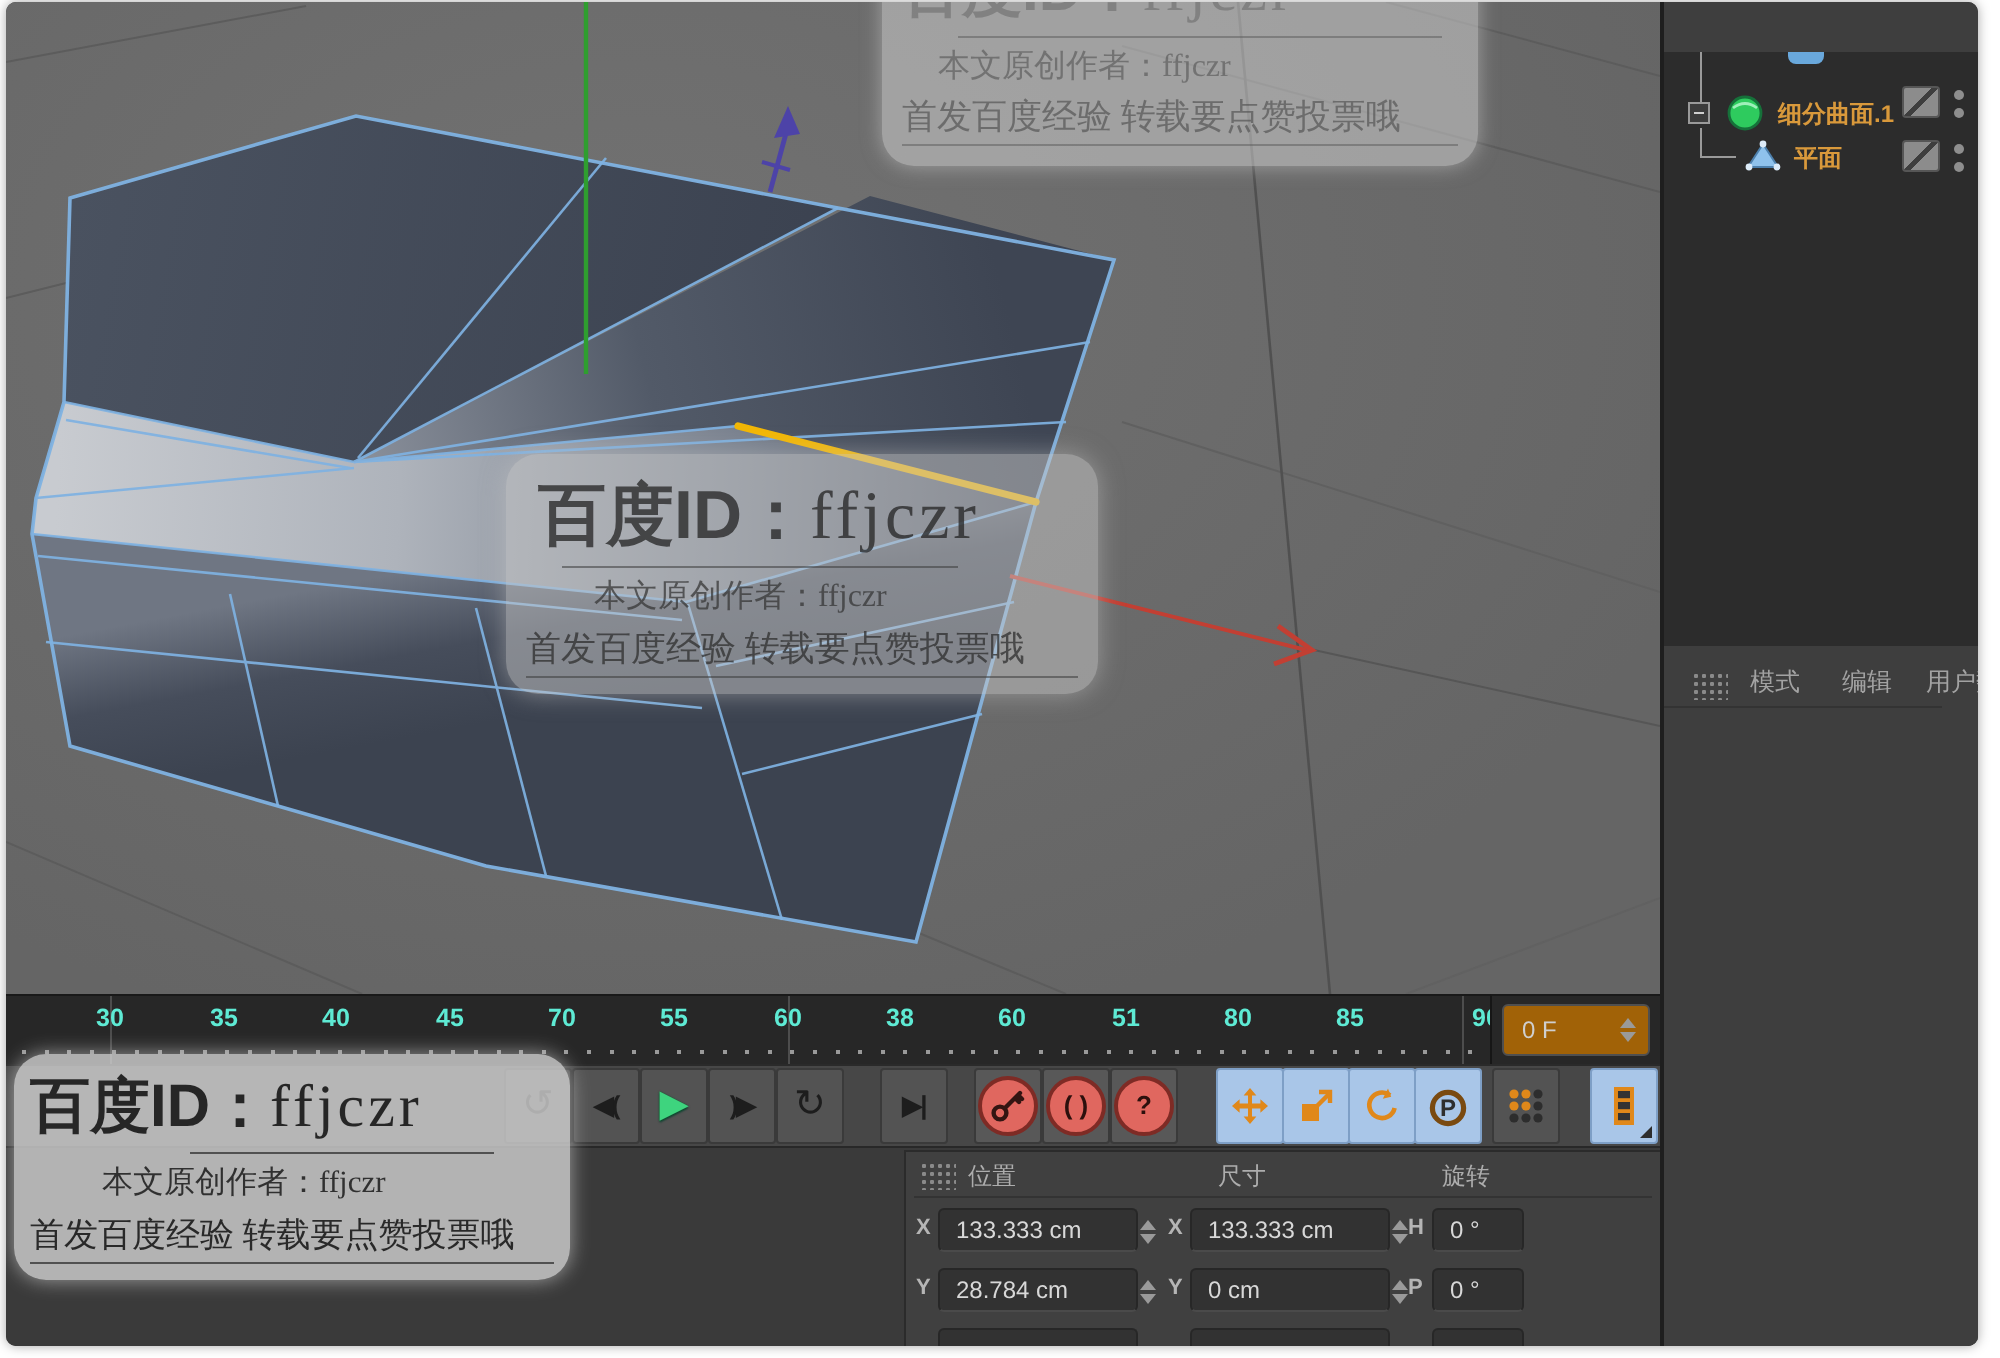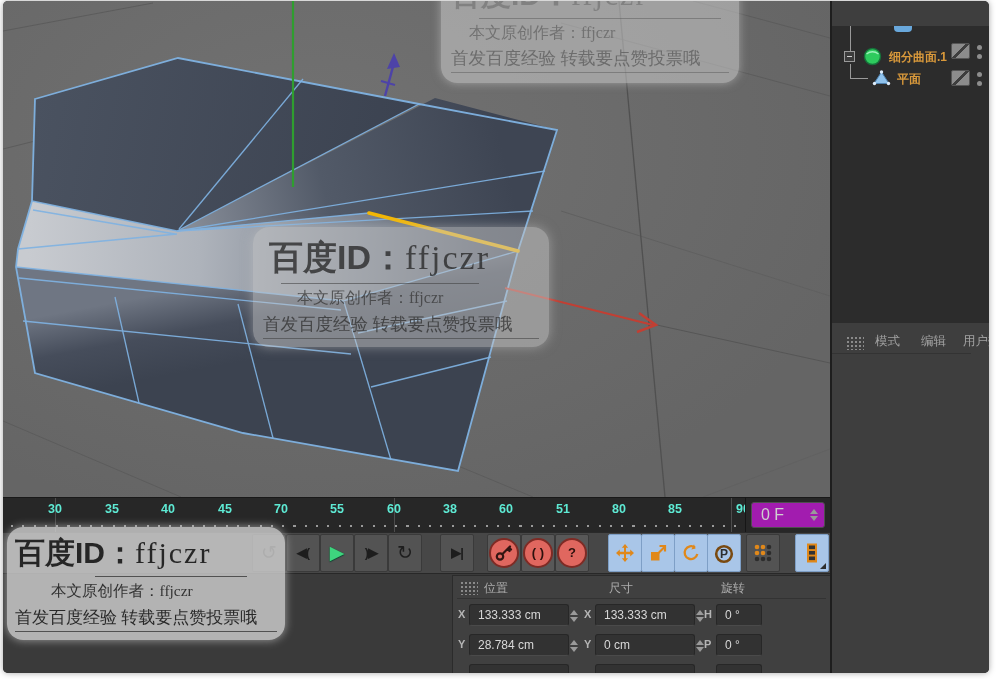--- a/index.html
+++ b/index.html
@@ -31,22 +31,22 @@
   .dotsicon{position:absolute;width:18px;height:14px;
             background-image:radial-gradient(#8a8a8a 1px,transparent 1.2px);background-size:4px 4px;}
 
   
   .ruler{position:absolute;left:0;top:496px;width:742px;height:35px;background:#272727;border-top:1px solid #191919;box-sizing:border-box;}
   .tick{position:absolute;top:4px;transform:translateX(-50%);font-size:12.5px;font-weight:700;color:#5eead4;}
   .tickdots{position:absolute;left:8px;right:6px;bottom:5px;height:2px;
             background-image:repeating-linear-gradient(to right,#9a9a9a 0 2px,transparent 2px 11.3px);}
   .majorline{position:absolute;top:0;width:1px;height:35px;background:#6d6d6d;opacity:.55;}
   .framezone{position:absolute;left:742px;top:496px;width:85px;height:35px;background:#272727;border-top:1px solid #191919;border-left:1px solid #161616;box-sizing:border-box;}
-  .framebox{position:absolute;left:5px;top:4px;width:74px;height:26px;background:#a21caf;border:1px solid #4f4f4f;border-radius:3px;box-sizing:border-box;
-            color:#cfcfcf;font-size:16px;line-height:24px;padding-left:9px;}
+  .framebox{position:absolute;left:5px;top:4px;width:74px;height:26px;background:#a16207;border:1px solid #4f4f4f;border-radius:3px;box-sizing:border-box;
+            color:#cfcfcf;font-size:12px;line-height:24px;padding-left:9px;}
 
   
   .transport{position:absolute;left:0;top:531px;width:827px;height:42px;background:#474747;border-top:1px solid #2a2a2a;border-bottom:1px solid #282828;box-sizing:border-box;}
   .tbtn{position:absolute;top:1px;width:34px;height:38px;background:#535353;border:1px solid #3a3a3a;box-sizing:border-box;border-radius:2px;
         color:#1d1d1d;font-size:19px;line-height:35px;text-align:center;cursor:pointer;}
   .tbtn.sm{font-size:13px;font-weight:bold;letter-spacing:-1px;}
   .tbtn.blue{background:#a9c6e8;border-color:#7e9fc6;}
   .tbtn.redtile{background:#585858;}
   .play{color:#3ed47e;text-shadow:0 0 1px #0b5a2e, 0 1px 1px #143;}
   .rc{width:26px;height:26px;border-radius:50%;background:#e0675f;border:2px solid #7e2b25;box-sizing:content-box;

